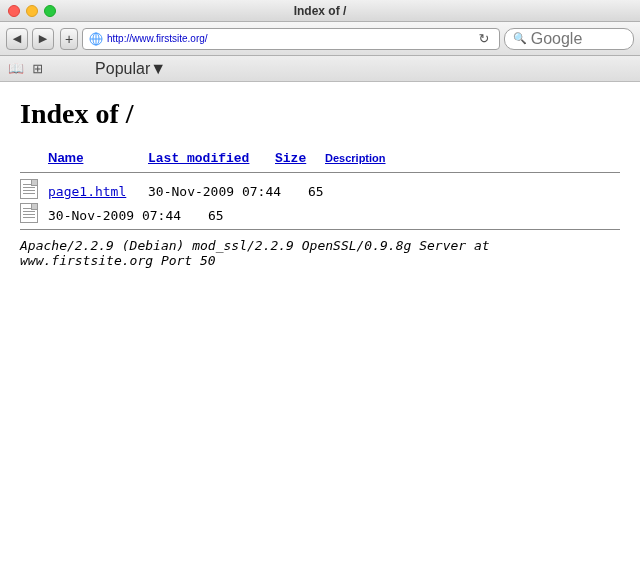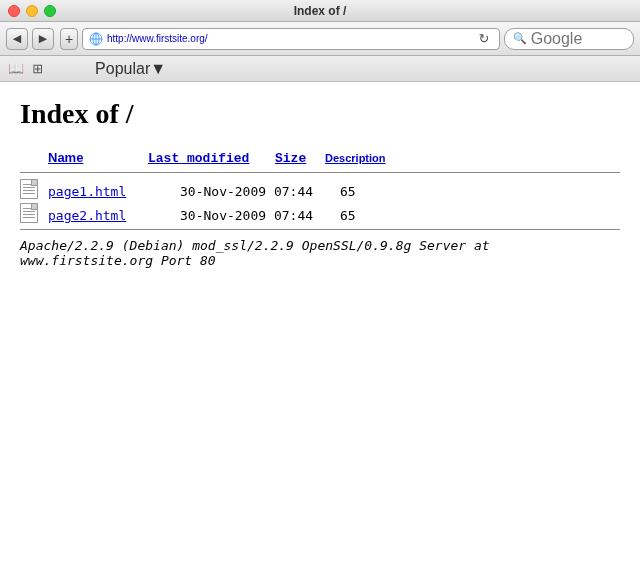--- a/index.html
+++ b/index.html
@@ -295,21 +295,20 @@
       background: #999;
       width: 100%;
     }
 
     .col-name {
       width: 100px;
     }
 
     .col-modified {
       width: 160px;
-      margin-left: 32px;
     }
 
     .col-size {
       width: 50px;
     }
 
     .file-link {
       color: #00c;
       text-decoration: underline;
       cursor: pointer;
@@ -408,24 +407,21 @@
 
     <div class="dir-row">
       <div class="file-icon-cell">
         <div class="file-icon-lines">
           <div class="file-line"></div>
           <div class="file-line"></div>
           <div class="file-line"></div>
           <div class="file-line"></div>
         </div>
       </div>
-      <span class="col-name">
-        <a class="file-link" href="#">page2.html</a>
-      </span>
       <span class="col-modified file-meta">30-Nov-2009 07:44</span>
       <span class="col-size file-meta">65</span>
     </div>
 
     <div class="dir-footer">
-      <p class="server-info">Apache/2.2.9 (Debian) mod_ssl/2.2.9 OpenSSL/0.9.8g Server at www.firstsite.org Port 80</p>
+      <p class="server-info">Apache/2.2.9 (Debian) mod_ssl/2.2.9 OpenSSL/0.9.8g Server at www.firstsite.org Port 50</p>
     </div>
   </div>
 </div>
 
 </body></html>

